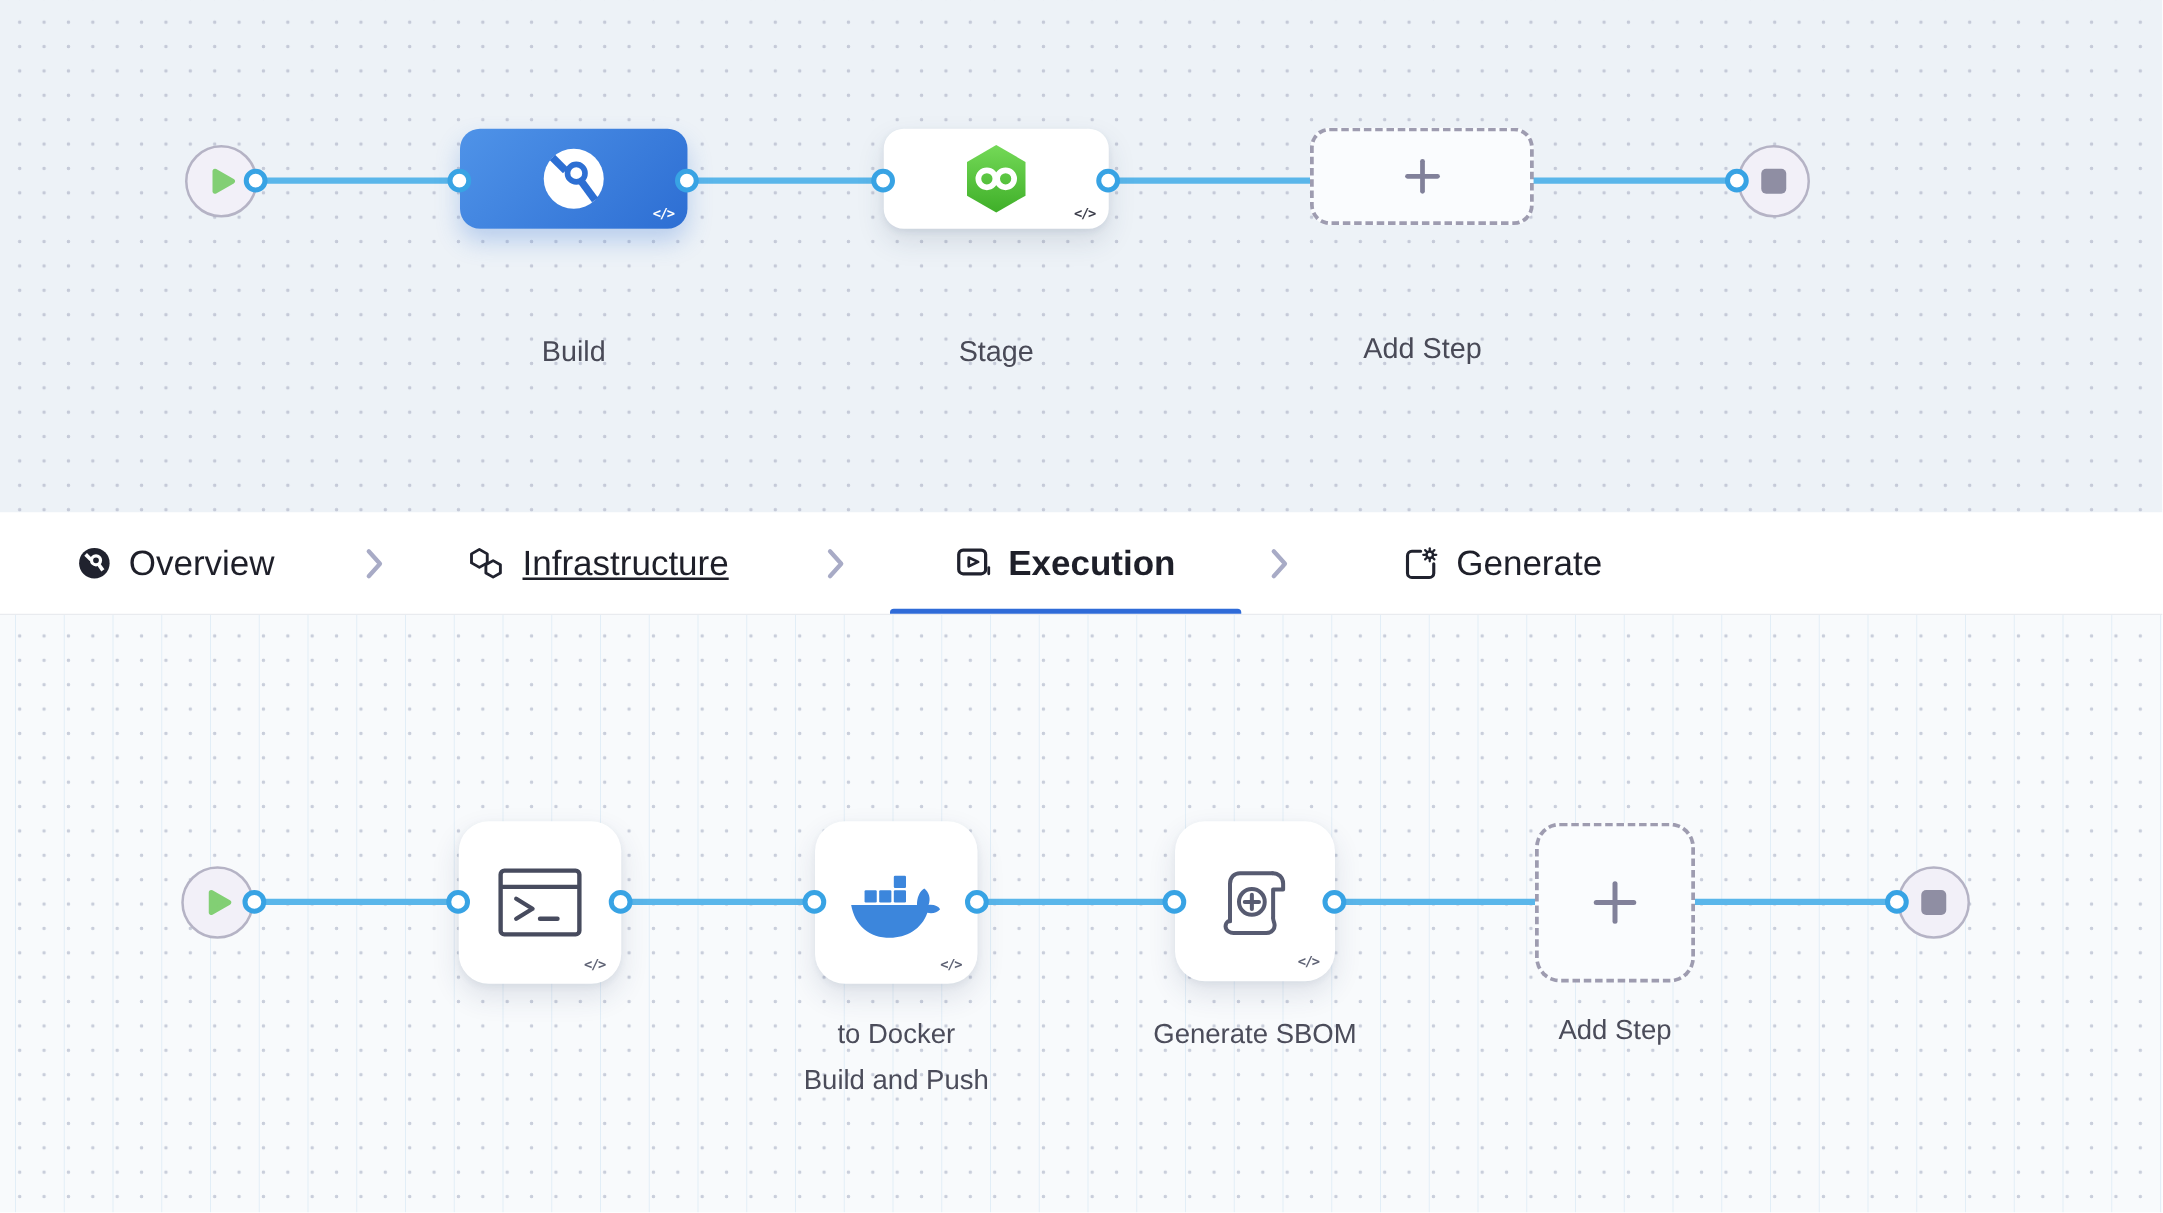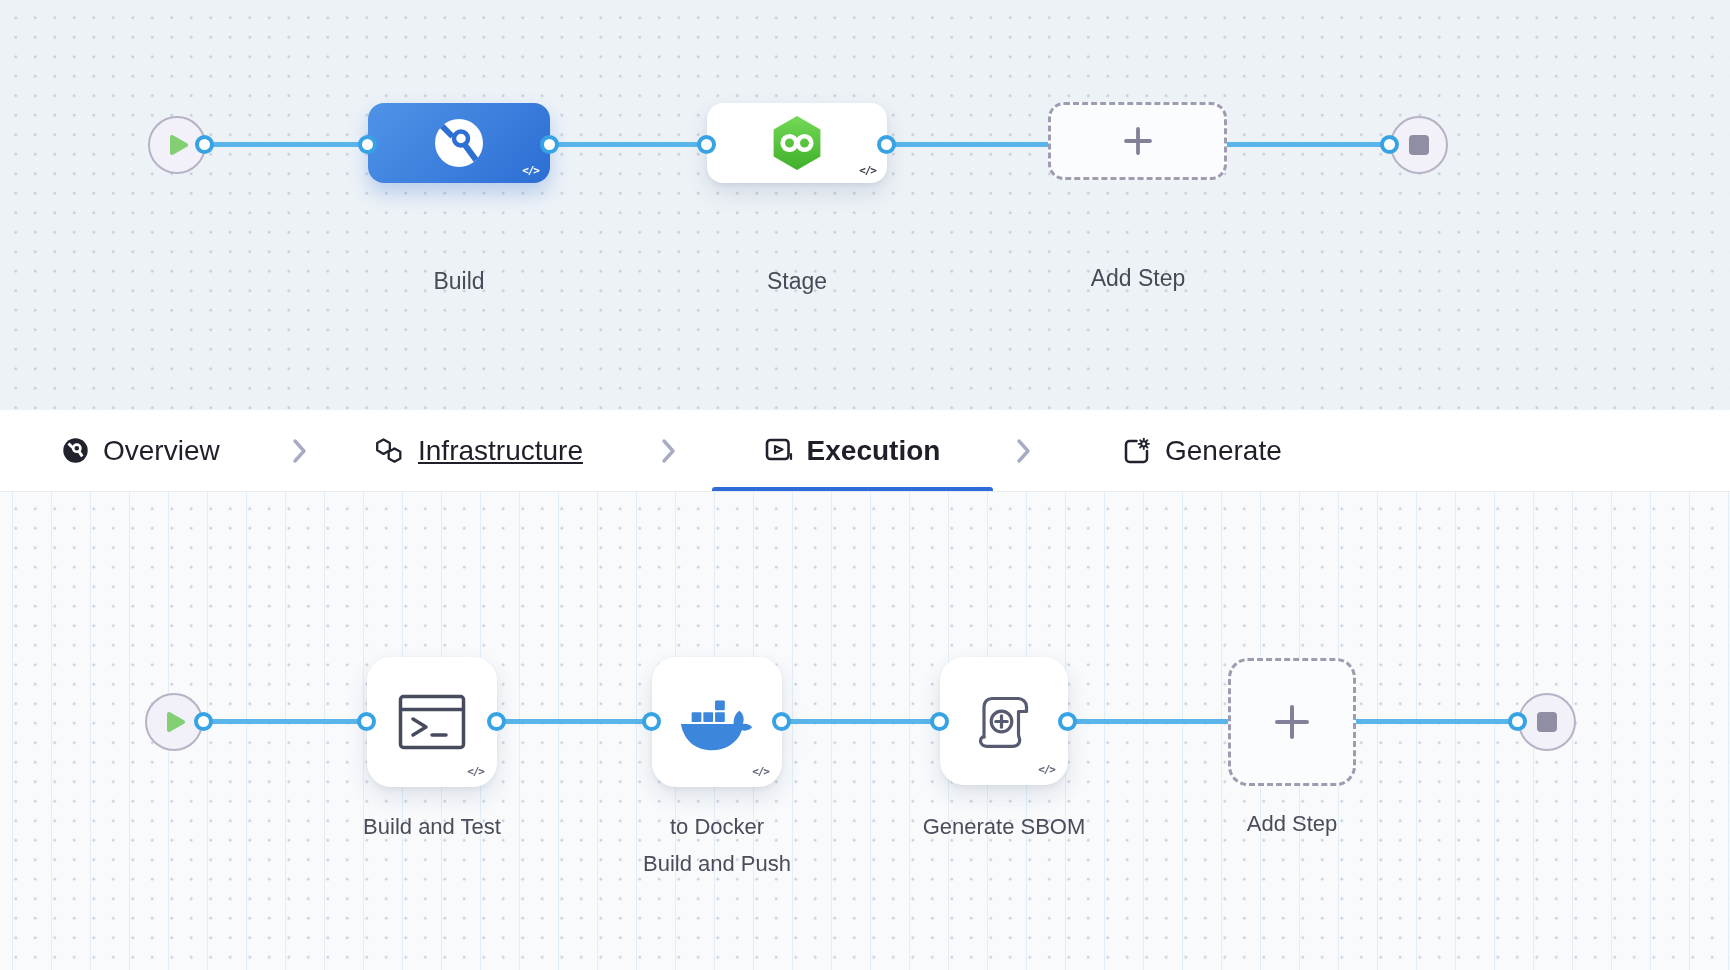--- a/index.html
+++ b/index.html
@@ -242,21 +242,20 @@
 
   <div class="dot" style="left:194px;top:712px;"></div>
   <div class="dot" style="left:357px;top:712px;"></div>
   <div class="dot" style="left:487px;top:712px;"></div>
   <div class="dot" style="left:642px;top:712px;"></div>
   <div class="dot" style="left:772px;top:712px;"></div>
   <div class="dot" style="left:930px;top:712px;"></div>
   <div class="dot" style="left:1058px;top:712px;"></div>
   <div class="dot" style="left:1508px;top:712px;"></div>
 
-  <div class="step-label" style="left:322px;width:220px;top:808px;">Build and Test</div>
   <div class="step-label" style="left:607px;width:220px;top:808px;">
     <div>to Docker</div>
     <div>Build and Push</div>
   </div>
   <div class="step-label" style="left:894px;width:220px;top:808px;">Generate SBOM</div>
   <div class="step-label" style="left:1226px;width:132px;top:805px;">Add Step</div>
 
 </div>
 
 </body></html>

